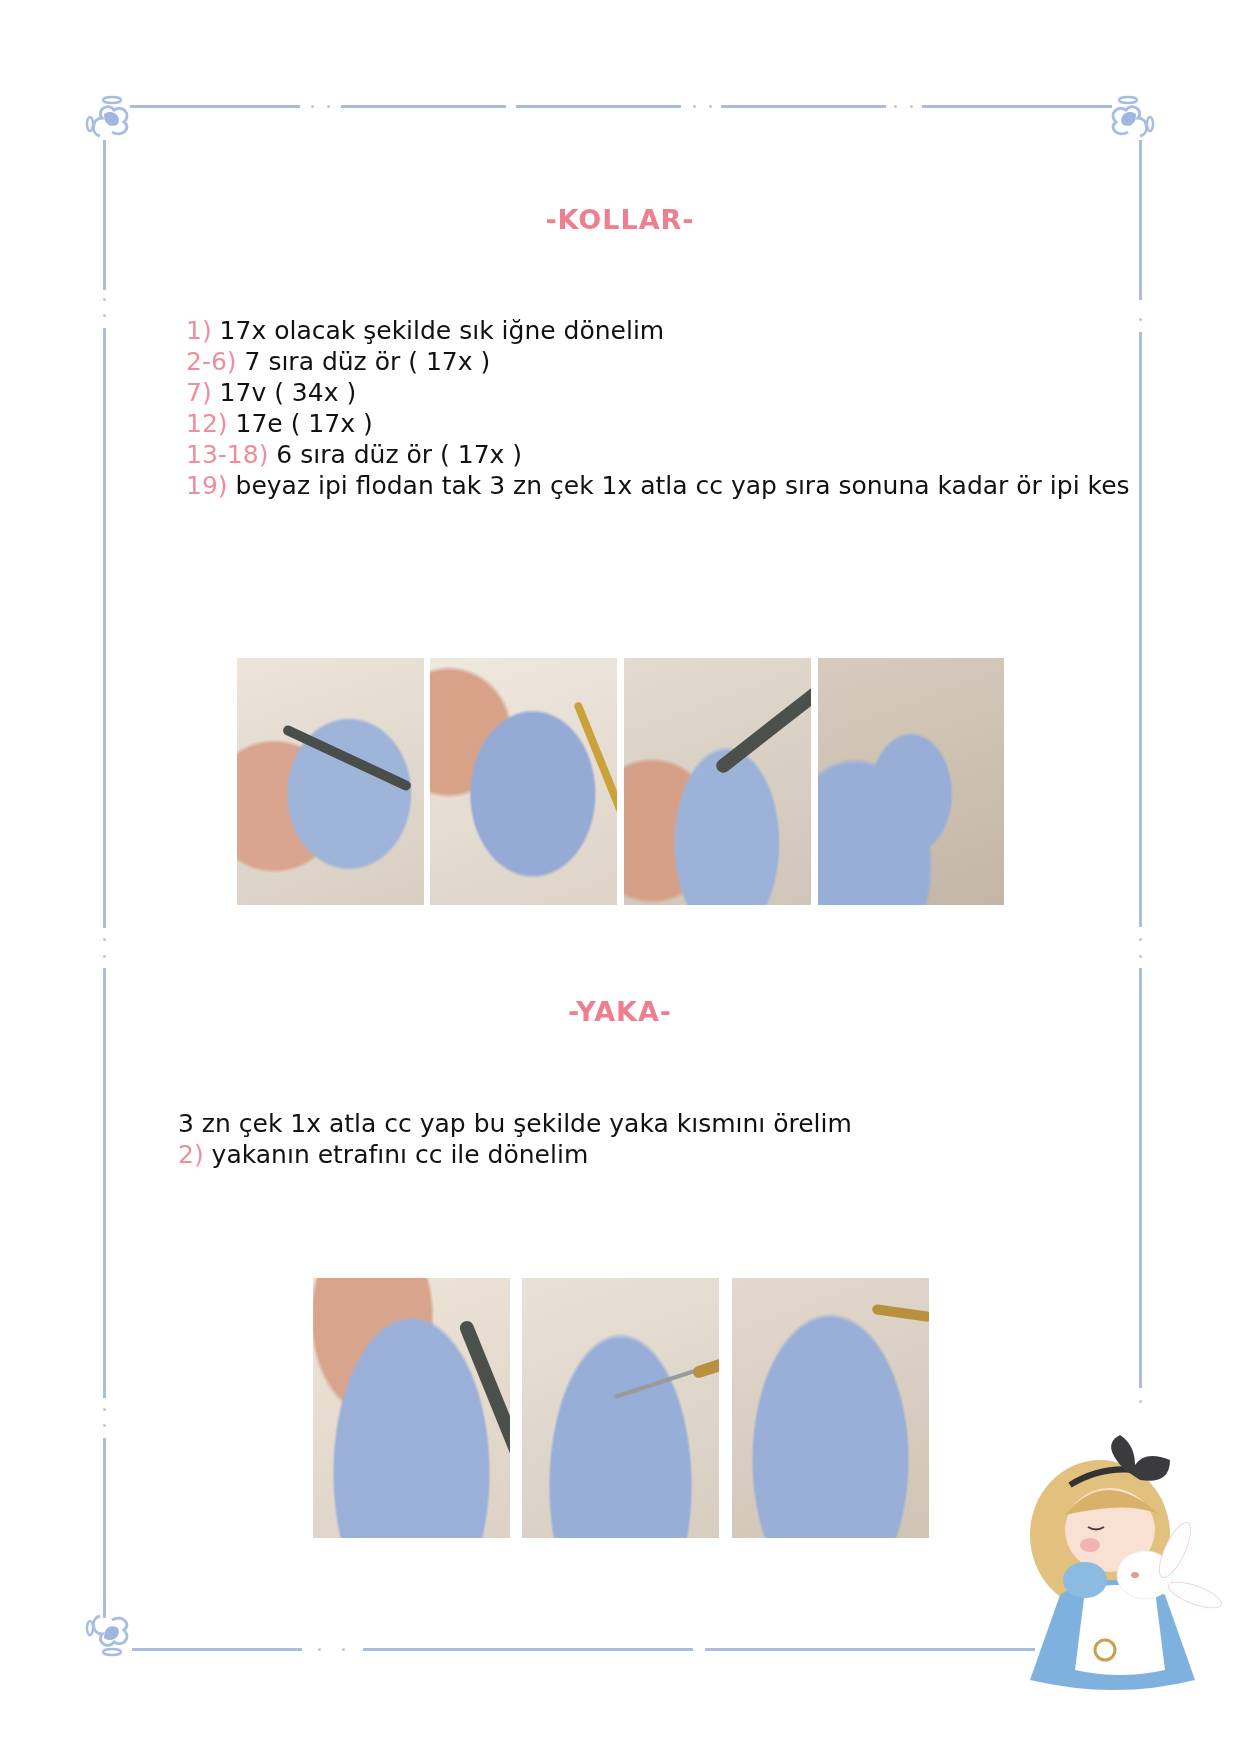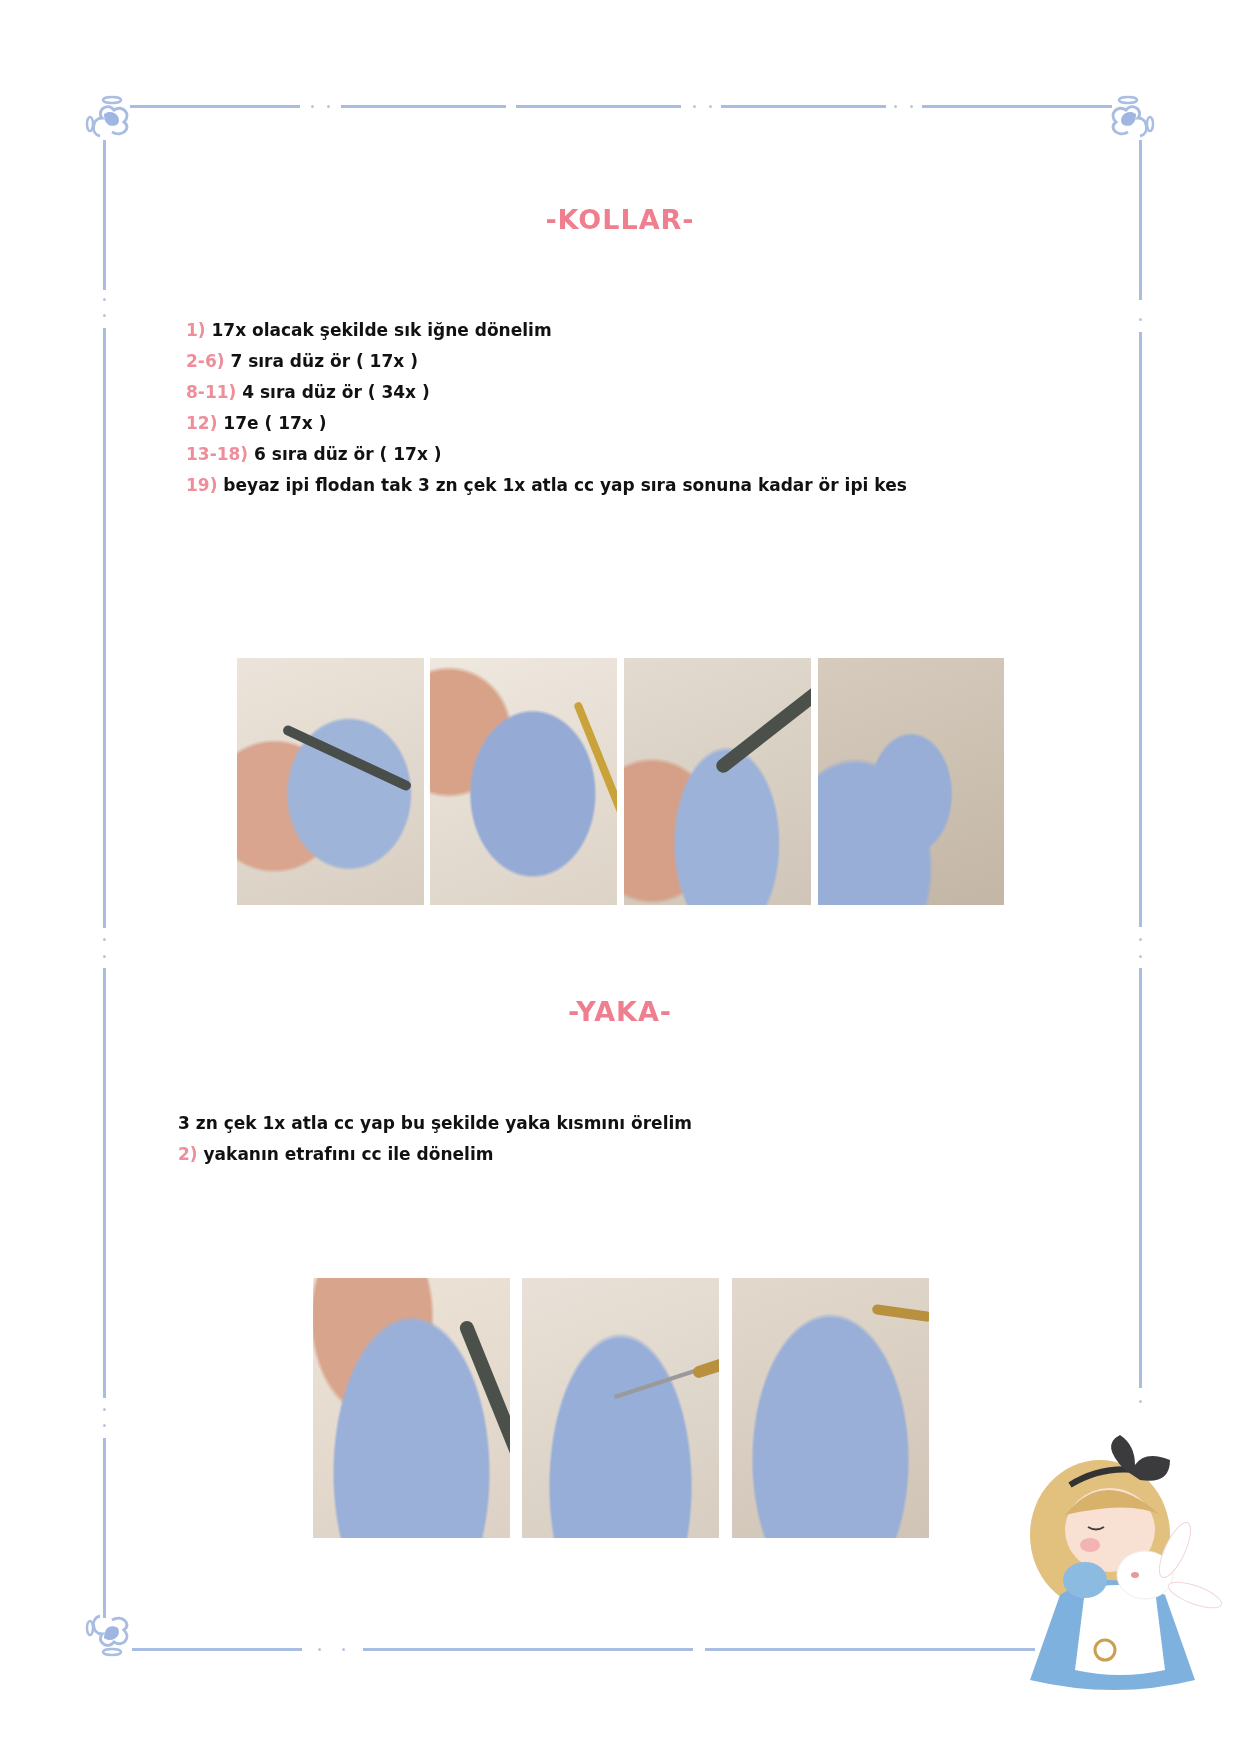--- a/index.html
+++ b/index.html
@@ -3,21 +3,21 @@
 <meta charset="utf-8">
 <style>
   html, body { margin: 0; padding: 0; background: #ffffff; }
   body { width: 1240px; height: 1755px; position: relative; overflow: hidden;
          font-family: "DejaVu Sans", sans-serif; }
   .frame-line { position: absolute; background: #a9bde3; }
   .frame-dot { position: absolute; width: 3px; height: 3px; border-radius: 50%; background: #b9c6e0; }
   .corner { position: absolute; width: 60px; height: 60px; }
   .title { position: absolute; left: 0; width: 1240px; text-align: center;
            color: #ef7f8f; font-weight: bold; font-size: 27px; letter-spacing: 1px; }
-  .instructions { position: absolute; font-size: 17px; font-weight: bold; color: #111; line-height: 31px; }
+  .instructions { position: absolute; font-size: 25px; font-weight: normal; color: #111; line-height: 31px; }
   .instructions .line { white-space: nowrap; }
   .num { color: #ef8d9a; }
   .red { color: #e8313e; }
   .photo { position: absolute; overflow: hidden; }
   .photo .bg { position: absolute; inset: 0; }
   .illustration { position: absolute; left: 1010px; top: 1415px; width: 225px; height: 290px; }
 </style>
 </head>
 <body>
 
@@ -78,21 +78,21 @@
     <ellipse cx="8" cy="36" rx="3" ry="7" fill="none" stroke="#a9bde3" stroke-width="2.5"></ellipse>
     <ellipse cx="30" cy="12" rx="9" ry="3" fill="none" stroke="#a9bde3" stroke-width="2.5"></ellipse>
   </svg>
 </div>
 
 <div class="title" style="top:204px;">-KOLLAR-</div>
 
 <div class="instructions" style="left:186px;top:315px;">
   <div class="line"><span class="num">1)</span><span> 17x olacak şekilde sık iğne dönelim</span></div>
   <div class="line"><span class="num">2-6)</span><span> 7 sıra düz ör ( 17x )</span></div>
-  <div class="line"><span class="num">8-11)</span><span> 4 sıra düz ör ( 34x )</span></div>
+  <div class="line"><span class="num">7)</span><span> 17v ( 34x )</span></div>
   <div class="line"><span class="num">12)</span><span> 17e ( 17x )</span></div>
   <div class="line"><span class="num">13-18)</span><span> 6 sıra düz ör ( 17x )</span></div>
   <div class="line"><span class="num">19)</span><span> beyaz ipi flodan tak 3 zn çek 1x atla cc yap sıra sonuna kadar ör ipi kes</span></div>
 </div>
 
 <div class="photo" style="left:237px;top:658px;width:187px;height:247px;">
   <div class="bg" style="background:radial-gradient(ellipse at 60% 55%, #9fb4d9 0 38%, transparent 40%), radial-gradient(ellipse at 20% 60%, #d9a58f 0 30%, transparent 32%), linear-gradient(160deg,#ece4da,#d8cec2);"></div>
   <div style="position:absolute;left:40px;top:95px;width:140px;height:10px;background:#4a4e4a;transform:rotate(25deg);border-radius:5px;"></div>
 </div>
 <div class="photo" style="left:430px;top:658px;width:187px;height:247px;">

